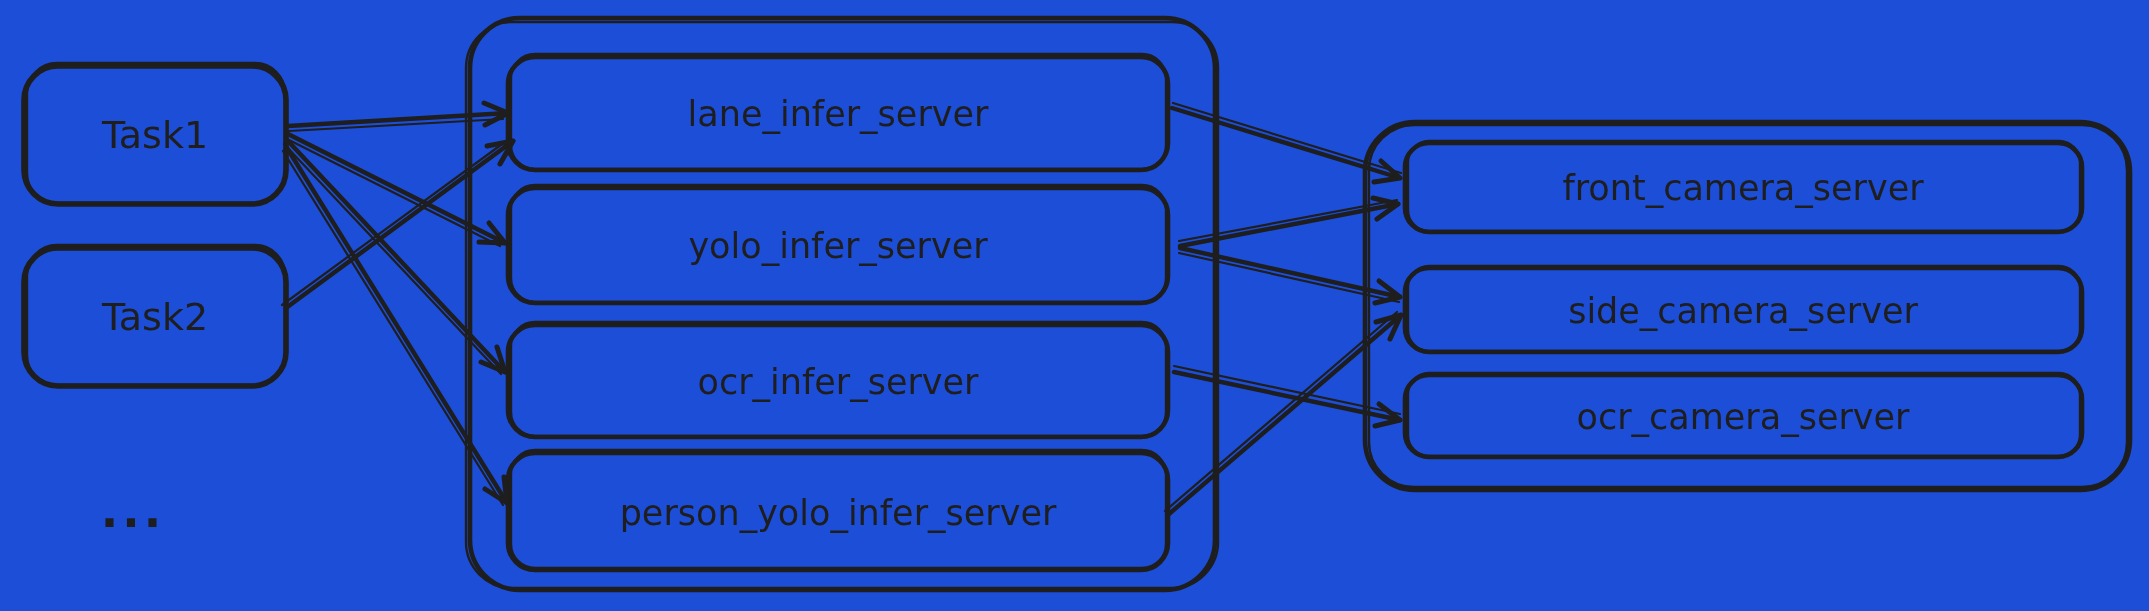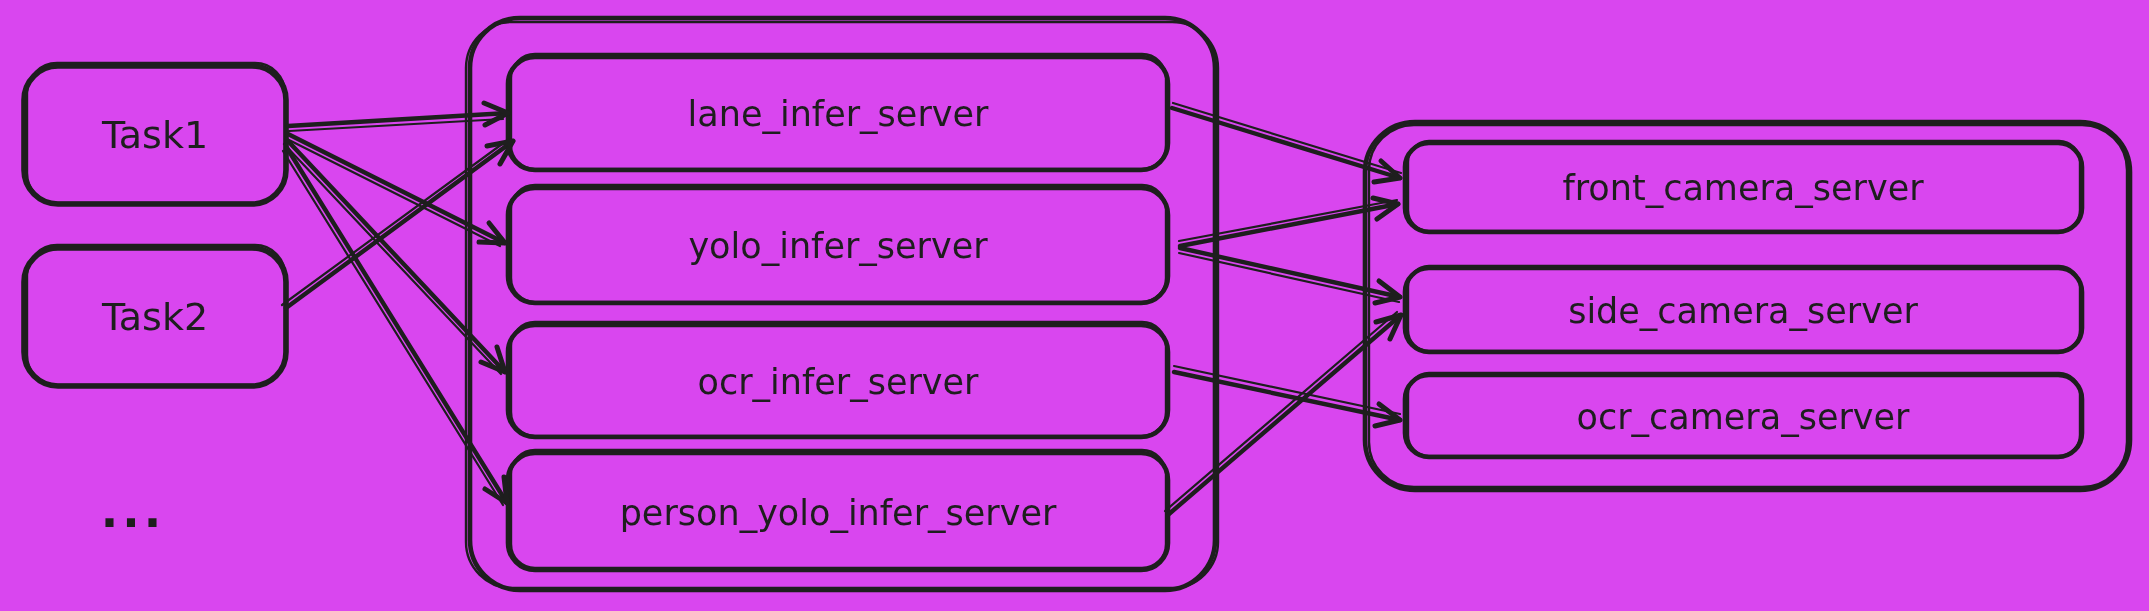--- a/index.html
+++ b/index.html
@@ -1,16 +1,16 @@
 <!DOCTYPE html>
 <html><head>
 <meta charset="utf-8">
 <style>
   html,body{margin:0;padding:0;background:#ffffff;}
-  .stage{position:relative;width:2149px;height:611px;background:#d946ef;overflow:hidden;text-decoration:underline;}
+  .stage{position:relative;width:2149px;height:611px;background:#1d4ed8;overflow:hidden;text-decoration:underline;}
   svg{display:block;}
   .stroke-main{fill:none;stroke:#1e1e1e;stroke-width:4.6;stroke-linecap:round;stroke-linejoin:round;}
   .stroke-echo{fill:none;stroke:#1e1e1e;stroke-width:2.4;stroke-linecap:round;stroke-linejoin:round;}
   .task-main{stroke-width:5.6;}
   .shaft{fill:none;stroke:#1e1e1e;stroke-width:4.4;stroke-linecap:round;}
   .shaft-echo{fill:none;stroke:#1e1e1e;stroke-width:2.2;stroke-linecap:round;}
   .head{fill:none;stroke:#1e1e1e;stroke-width:5;stroke-linecap:round;stroke-linejoin:round;}
   .label{font-family:"DejaVu Sans","Liberation Sans",sans-serif;font-size:35px;fill:#1e1e1e;text-anchor:middle;}
   .task-label{font-size:38px;}
   .dots{font-family:"DejaVu Sans","Liberation Sans",sans-serif;font-size:46px;font-weight:bold;fill:#1e1e1e;text-anchor:middle;letter-spacing:4px;}

